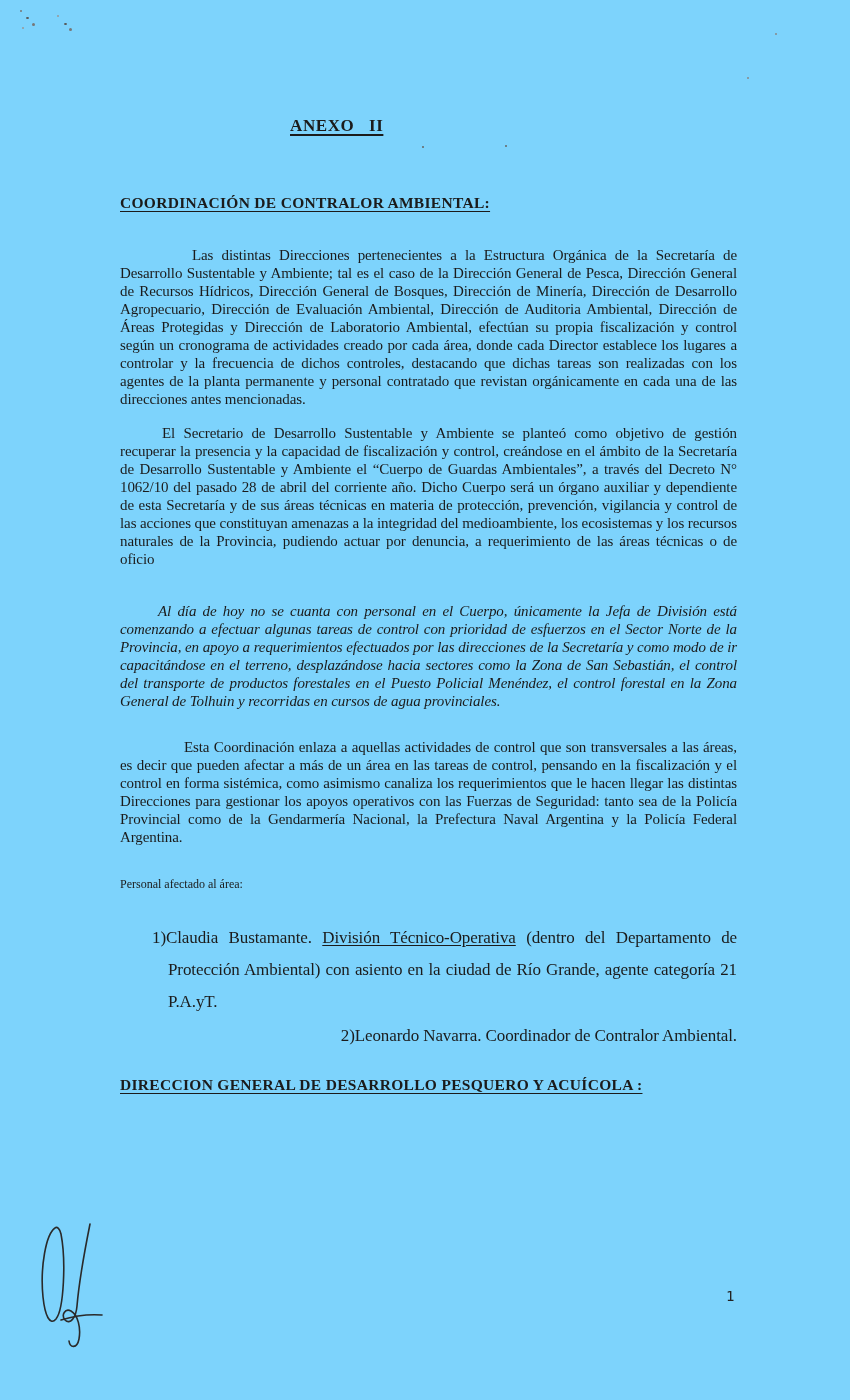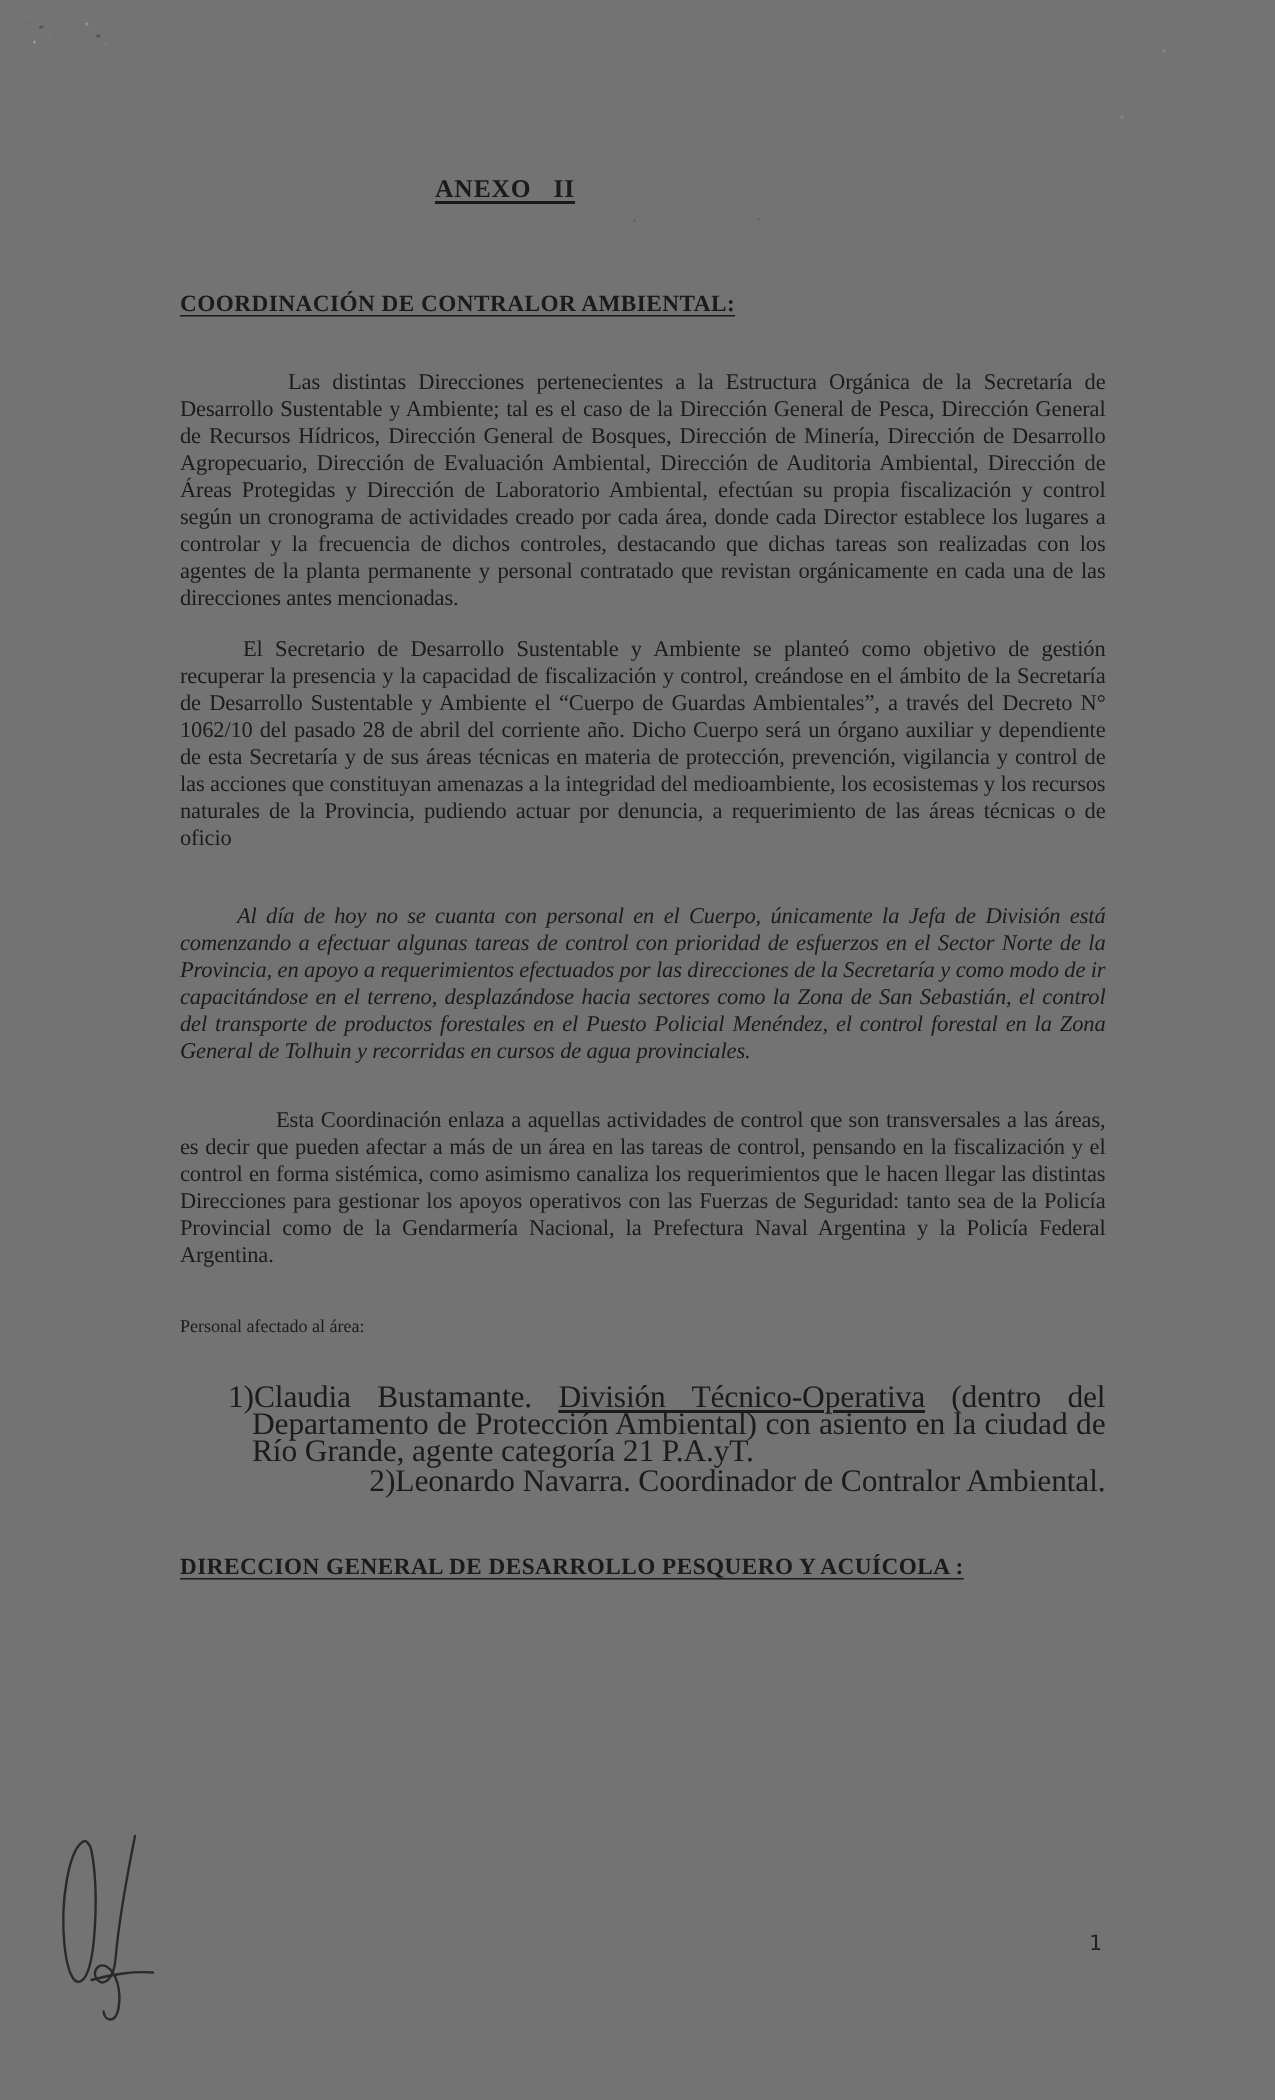--- a/index.html
+++ b/index.html
@@ -1,21 +1,21 @@
 <!DOCTYPE html>
 <html><head>
 <meta charset="utf-8">
 <style>
   html, body { margin: 0; padding: 0; background: #ffffff; }
   .page {
     position: relative;
     width: 850px;
     height: 1400px;
     margin: 0 auto;
-    background: #737373;
+    background: #7dd3fc;
     font-family: "Liberation Serif", serif;
     color: #1b1b1b;
     overflow: hidden;
   }
   .content {
     position: absolute;
     left: 120px;
     width: 617px;
     top: 0;
   }
@@ -30,41 +30,41 @@
     text-decoration-thickness: 1.5px;
   }
   .section-heading {
     font-size: 15.5px;
     font-weight: 600;
     letter-spacing: 0.3px;
     text-decoration: underline;
     text-underline-offset: 3px;
   }
   .h-coord { margin-top: 58px; }
-  .h-next  { margin-top: 40px; }
+  .h-next  { margin-top: 24px; }
   .para {
     font-size: 15px;
     letter-spacing: -0.1px;
     line-height: 18px;
     text-align: justify;
   }
   .p1 { margin-top: 34px; text-indent: 72px; }
   .p2 { margin-top: 16px; text-indent: 42px; }
   .p3 { margin-top: 34px; text-indent: 38px; font-style: italic; }
   .p4 { margin-top: 28px; text-indent: 64px; }
   .personnel-label {
     margin-top: 26px;
     font-size: 12px;
     line-height: 25.6px;
   }
   .personnel-list { margin-top: 24px; }
   .personnel-item {
-    font-size: 21px;
+    font-size: 17px;
     letter-spacing: -0.1px;
-    line-height: 18px;
+    line-height: 32px;
   }
   .item-1 {
     padding-left: 48px;
     text-indent: -16px;
     text-align: justify;
   }
   .item-2 {
     margin-top: 2px;
     padding-left: 26px;
     text-align: right;

